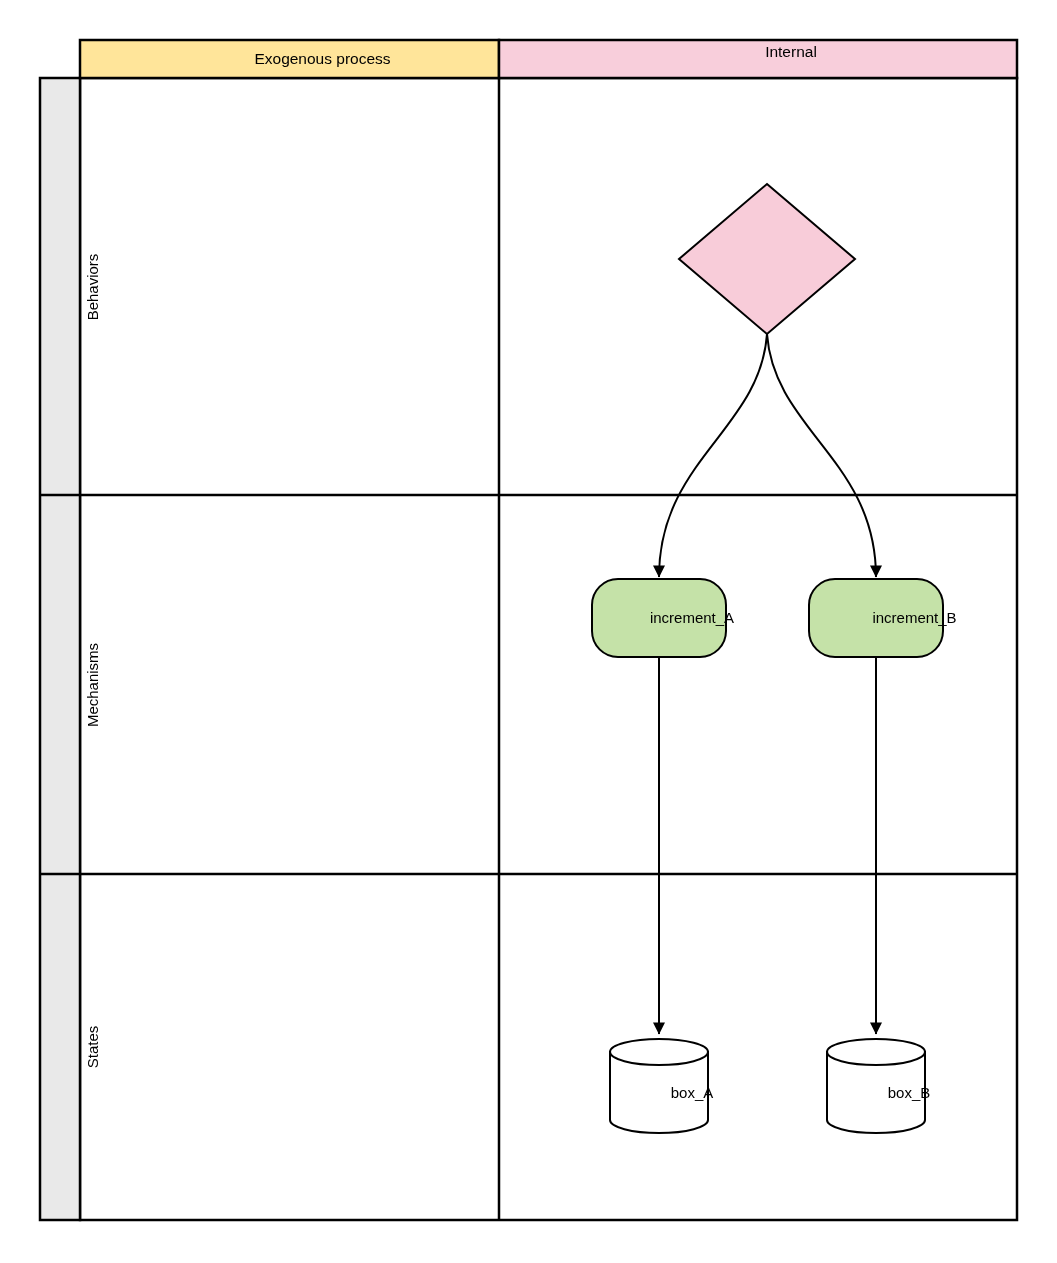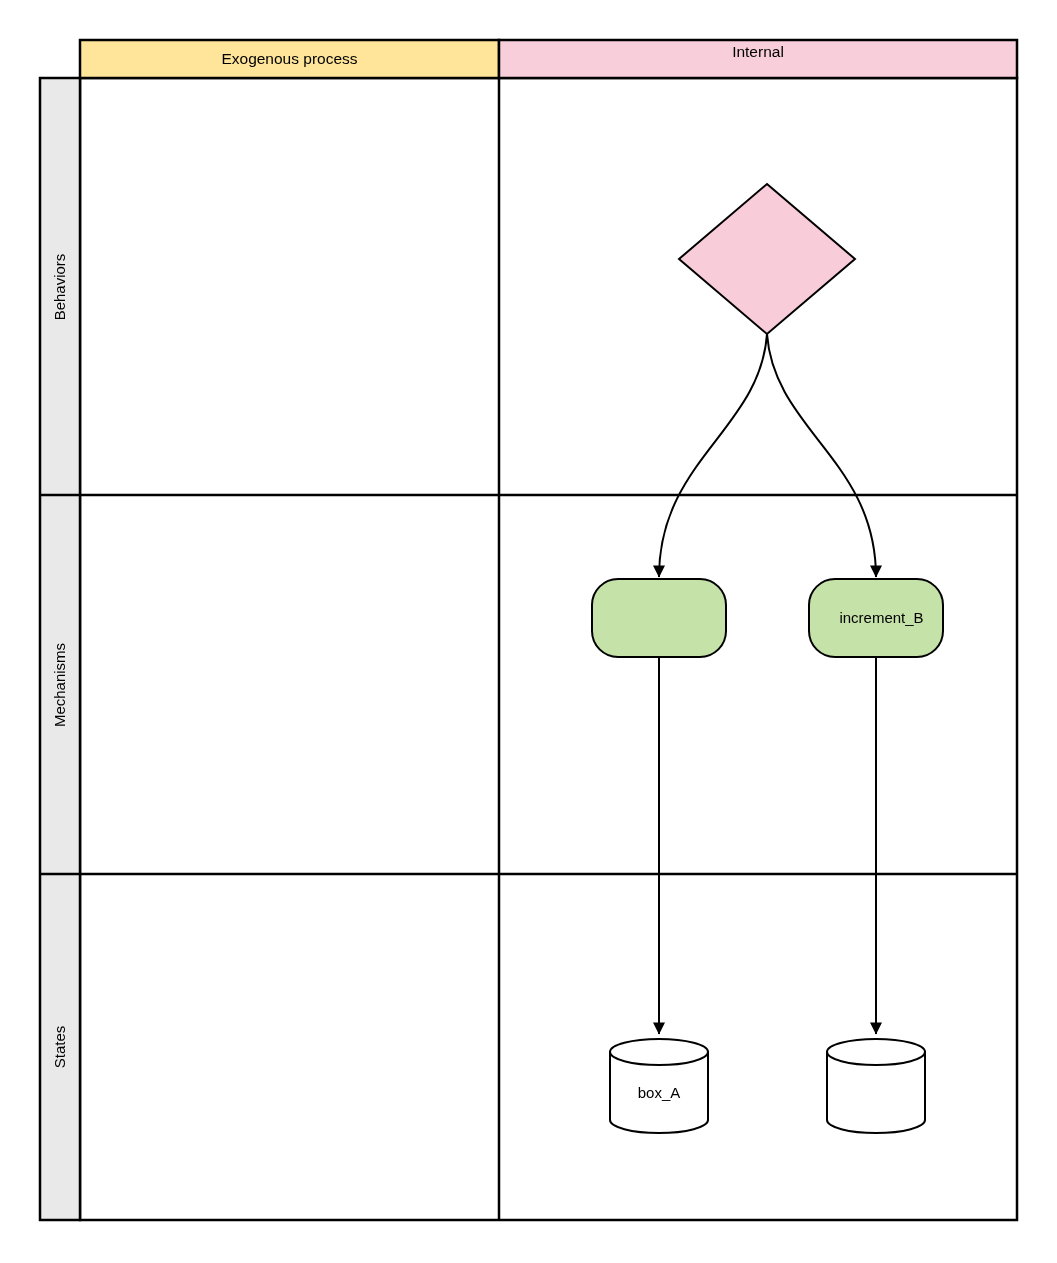--- a/index.html
+++ b/index.html
@@ -15,20 +15,21 @@
   svg.layer { position: absolute; left: 0; top: 0; }
   .lbl {
     position: absolute;
     display: flex;
     align-items: center;
     justify-content: center;
     font-size: 15px;
     line-height: 1.2;
     pointer-events: none;
     text-align: center;
+    margin-left: 33px;
   }
   .hdr { font-size: 15.5px; }
   .rowlbl span {
     transform: rotate(-90deg);
     white-space: nowrap;
     display: block;
   }
 </style>
 </head>
 <body>
@@ -77,16 +78,18 @@
   <div class="lbl rowlbl" style="left:40px; top:78px; width:40px; height:417px;">
     <span>Behaviors</span>
   </div>
   <div class="lbl rowlbl" style="left:40px; top:495px; width:40px; height:379px;">
     <span>Mechanisms</span>
   </div>
   <div class="lbl rowlbl" style="left:40px; top:874px; width:40px; height:346px;">
     <span>States</span>
   </div>
 
+  <div class="lbl" style="left:592px; top:579px; width:134px; height:78px;">increment_A</div>
   <div class="lbl" style="left:809px; top:579px; width:145px; height:78px;">increment_B</div>
   <div class="lbl" style="left:610px; top:1052px; width:98px; height:81px;">box_A</div>
+  <div class="lbl" style="left:827px; top:1052px; width:98px; height:81px;">box_B</div>
 
 </div>
 
 </body></html>

